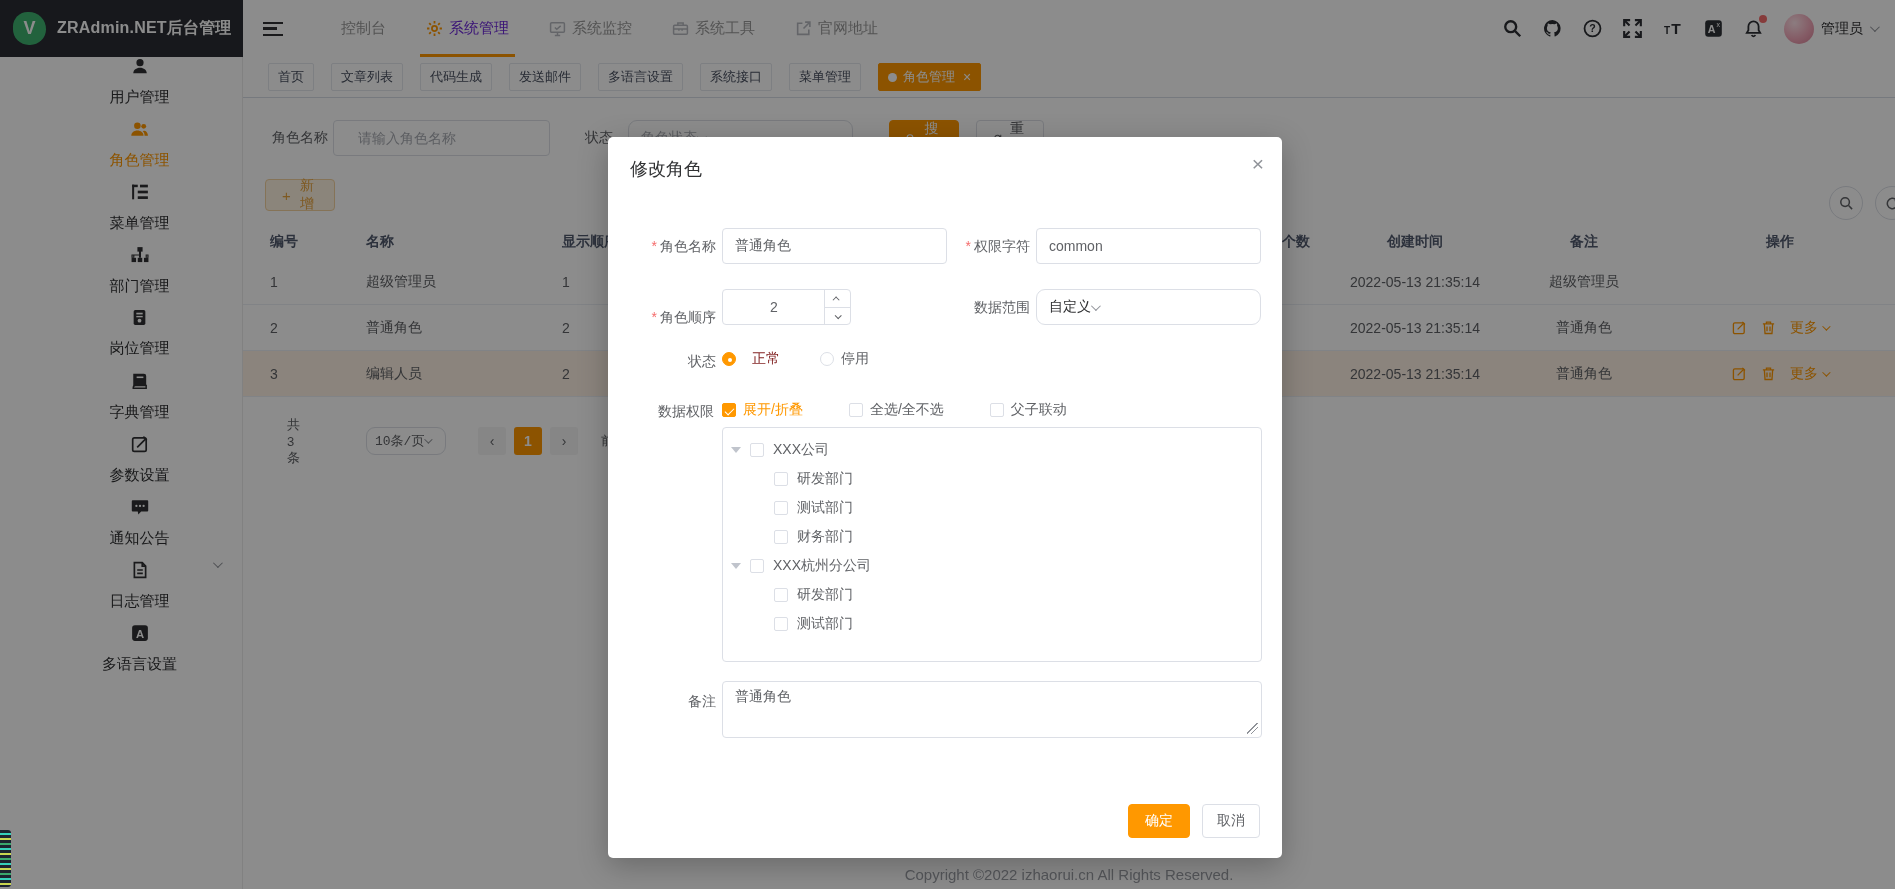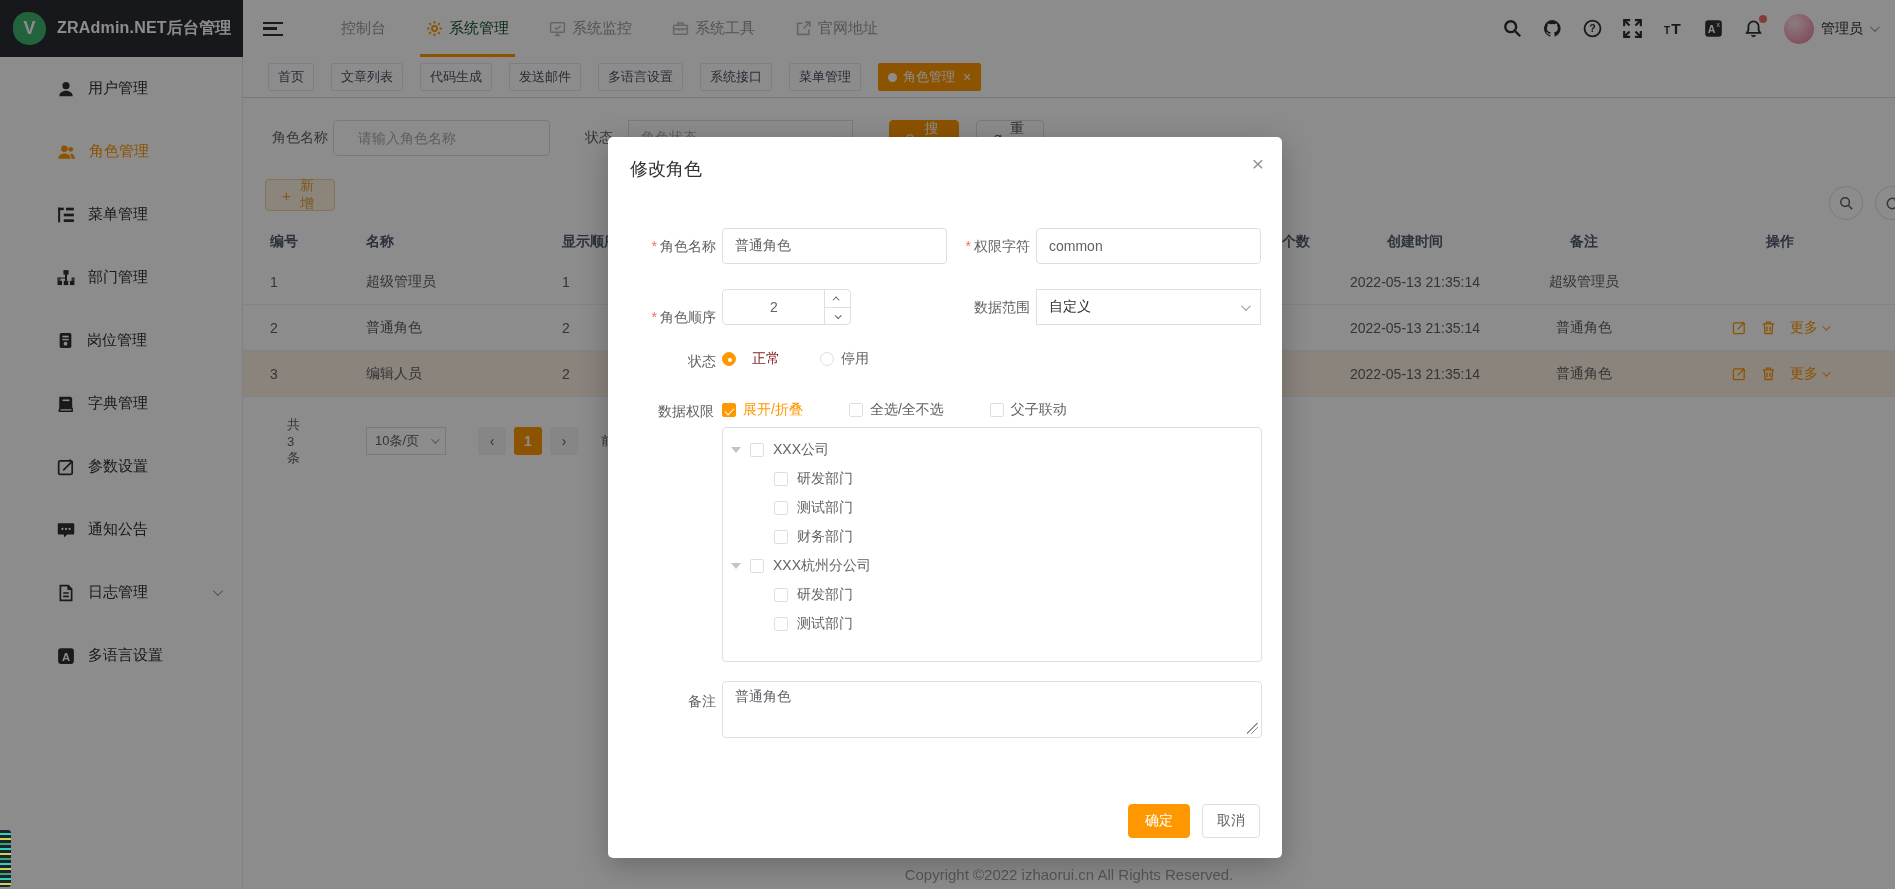--- a/index.html
+++ b/index.html
@@ -9,52 +9,52 @@
   
   .topbar { position:absolute; top:0; left:0; right:0; height:57px; background:#fff; display:flex; align-items:stretch; }
   .logo-area { width:243px; background:#2a2d34; color:#fff; display:flex; align-items:center; gap:11px; padding-left:13px; flex:none; }
   .logo-badge { width:33px; height:33px; background:#3eb370; border-radius:46% 54% 50% 50%; display:flex; align-items:center; justify-content:center; color:#fff; font-weight:bold; font-size:18px; }
   .app-title { font-size:16px; font-weight:bold; letter-spacing:.2px; }
   .hamburger { width:20px; height:14px; margin:auto 0 auto 20px; border-top:2.5px solid #303133; border-bottom:2.5px solid #303133; position:relative; flex:none; }
   .hamburger::before { content:""; position:absolute; left:0; top:3.5px; width:14px; height:2.5px; background:#303133; }
   .top-menu { display:flex; align-items:stretch; margin-left:38px; }
   .top-menu-item { display:flex; align-items:center; gap:6px; padding:0 20px; font-size:15px; color:#999; position:relative; cursor:pointer;justify-content:flex-end; }
   .top-menu-item .mi-ico { display:flex; color:#b6b9bf; }
-  .top-menu-item.active { color:#14532d; }
+  .top-menu-item.active { color:#6d28d9; }
   .top-menu-item.active .mi-ico { color:#ff9800; }
   .top-menu-item.active::after { content:""; position:absolute; left:14px; right:14px; bottom:0; height:3px; background:#ff9800; }
   .topbar-right { margin-left:auto; display:flex; align-items:center; gap:21px; padding-right:18px; color:#2c2e33; }
   .tb-icon { display:flex; align-items:center; position:relative; cursor:pointer; }
   .badge-dot { position:absolute; top:-4px; right:-4px; width:8px; height:8px; border-radius:50%; background:#f56c6c; }
   .avatar { width:30px; height:30px; border-radius:50%; background:radial-gradient(circle at 35% 30%, #ffe3e9, #f2a8ba 55%, #d77f95); }
   .user-wrap { display:flex; align-items:center; gap:7px; cursor:pointer; }
   .user-name { font-size:14px; color:#303133; }
   .chev { width:7px; height:7px; border-right:1.5px solid #909399; border-bottom:1.5px solid #909399; transform:rotate(45deg) translateY(-2px); display:inline-block; }
 
   
   .sidebar { position:absolute; top:57px; left:0; bottom:0; width:243px; background:#fff; border-right:1px solid #ececec; }
-  .side-item { height:63px; display:flex; align-items:center; gap:13px; padding:0 20px 0 57px; font-size:15px; color:#303133; cursor:pointer; position:relative; }
+  .side-item { height:63px; display:flex; align-items:center; gap:13px; padding:0 20px 0 57px; font-size:15px; color:#303133; cursor:pointer; position:relative;flex-direction:column; }
   .side-item .si-ico { display:flex; color:#303133; }
   .side-item.active { color:#ff9800; }
   .side-item.active .si-ico { color:#ff9800; }
   .side-item .sub-caret { position:absolute; right:22px; }
 
   
   .tagsbar { position:absolute; top:57px; left:243px; right:0; height:41px; background:#fff; border-bottom:1px solid #d8dce5; display:flex; align-items:center; gap:17px; padding:0 0 0 25px; }
   .tag { height:28px; display:flex; align-items:center; gap:6px; padding:0 9px; font-size:13px; color:#495060; background:#fff; border:1px solid #e4e7ed; border-radius:2px; cursor:pointer; white-space:nowrap; }
   .tag.active { background:#ff9800; border-color:#ff9800; color:#fff; }
   .tag .dot { width:9px; height:9px; border-radius:50%; background:#fff; }
   .tag .close { font-size:14px; line-height:1; margin-left:2px; }
 
   
   .content { position:absolute; top:98px; left:243px; right:0; bottom:0; background:#fff; }
   .field-label { font-size:14px; color:#606266; }
   .inp { border:1px solid #dcdfe6; border-radius:4px; background:#fff; font-size:14px; color:#606266; padding:0 12px; height:36px; outline:none; }
   .inp::placeholder { color:#a8abb2; }
-  .sel { border:1px solid #dcdfe6; border-radius:0; background:#fff; font-size:14px; display:flex; align-items:center; justify-content:space-between; padding:0 12px; height:36px; cursor:pointer; }
+  .sel { border:1px solid #dcdfe6; border-radius:9px; background:#fff; font-size:14px; display:flex; align-items:center; justify-content:flex-start; padding:0 12px; height:36px; cursor:pointer;font-family:Liberation Mono, monospace; }
   .sel .ph { color:#a8abb2; }
   .btn { display:inline-flex; align-items:center; justify-content:center; gap:5px; height:36px; padding:0 16px; border-radius:4px; font-size:14px; cursor:pointer; border:1px solid #dcdfe6; background:#fff; color:#606266; }
   .btn.primary { background:#ff9800; border-color:#ff9800; color:#fff; }
   .btn.plain-primary { background:#fdf3e0; border-color:#f3d19e; color:#e6a23c; }
 
   .search-row { position:absolute; top:22px; left:0; right:0; height:36px; }
   .abs { position:absolute; }
 
   .tool-circle { position:absolute; width:34px; height:34px; border:1px solid #dcdfe6; border-radius:50%; display:flex; align-items:center; justify-content:center; color:#606266; background:#fff; cursor:pointer; }
 

